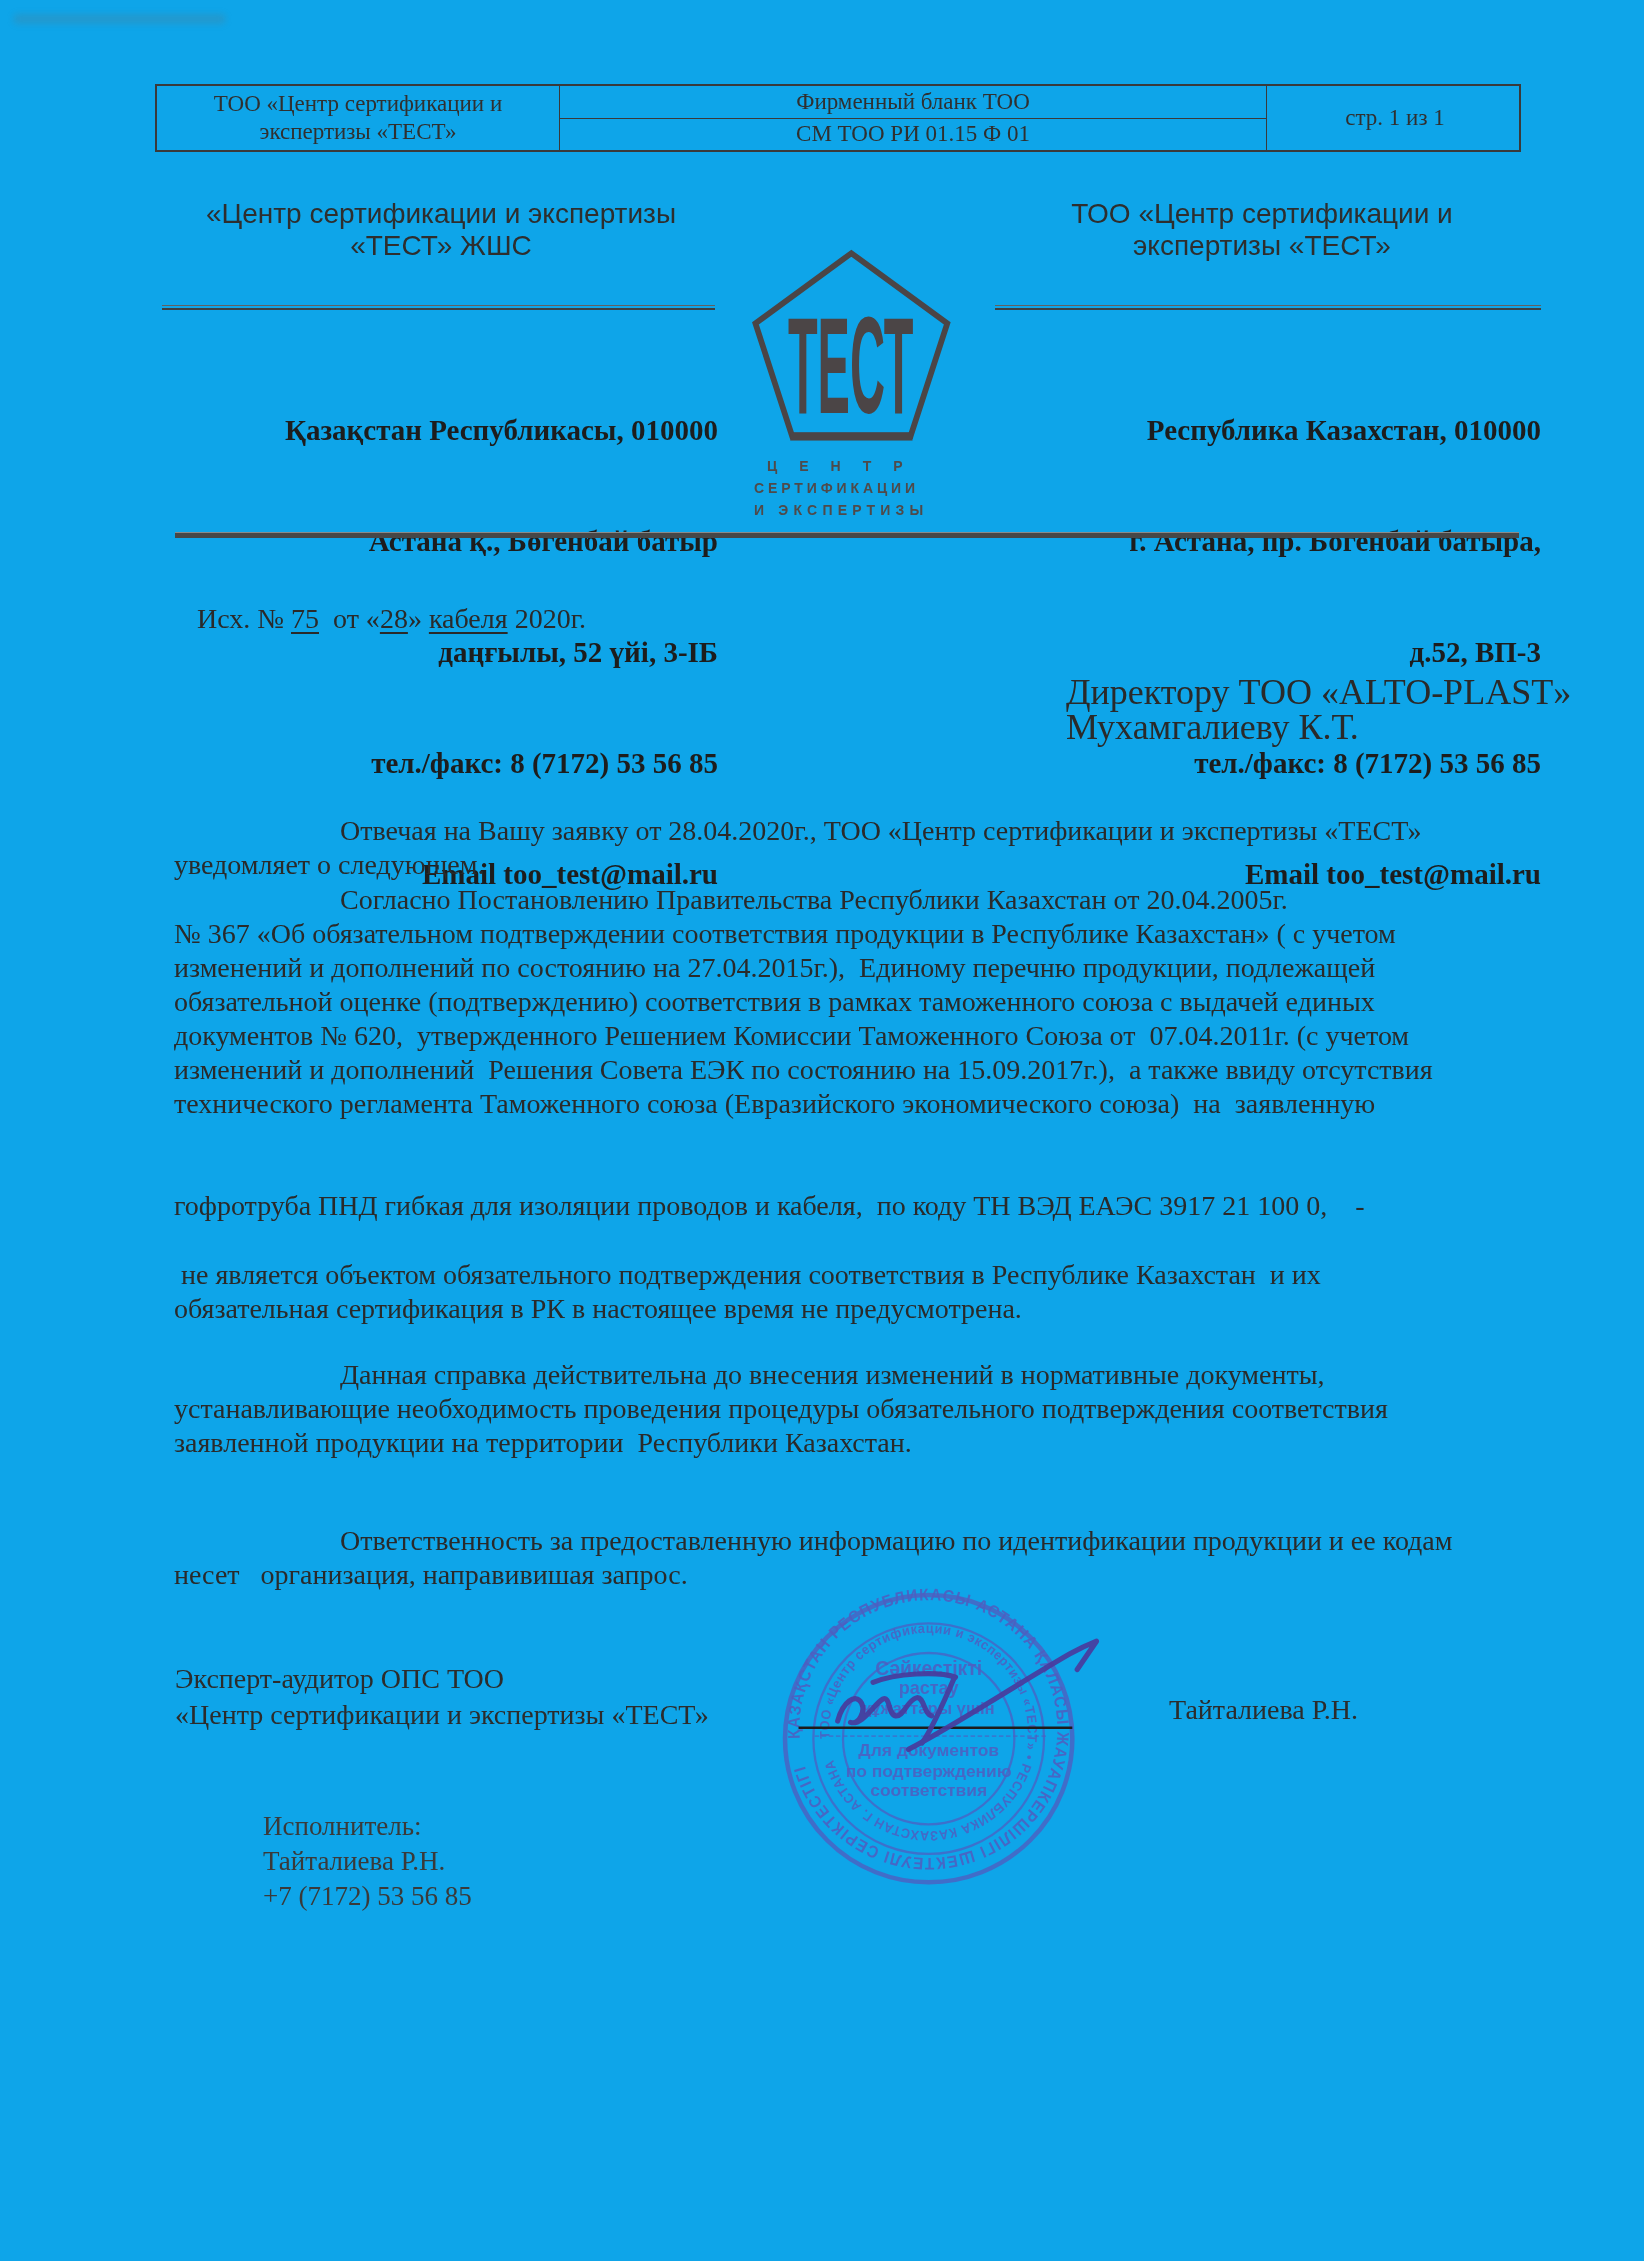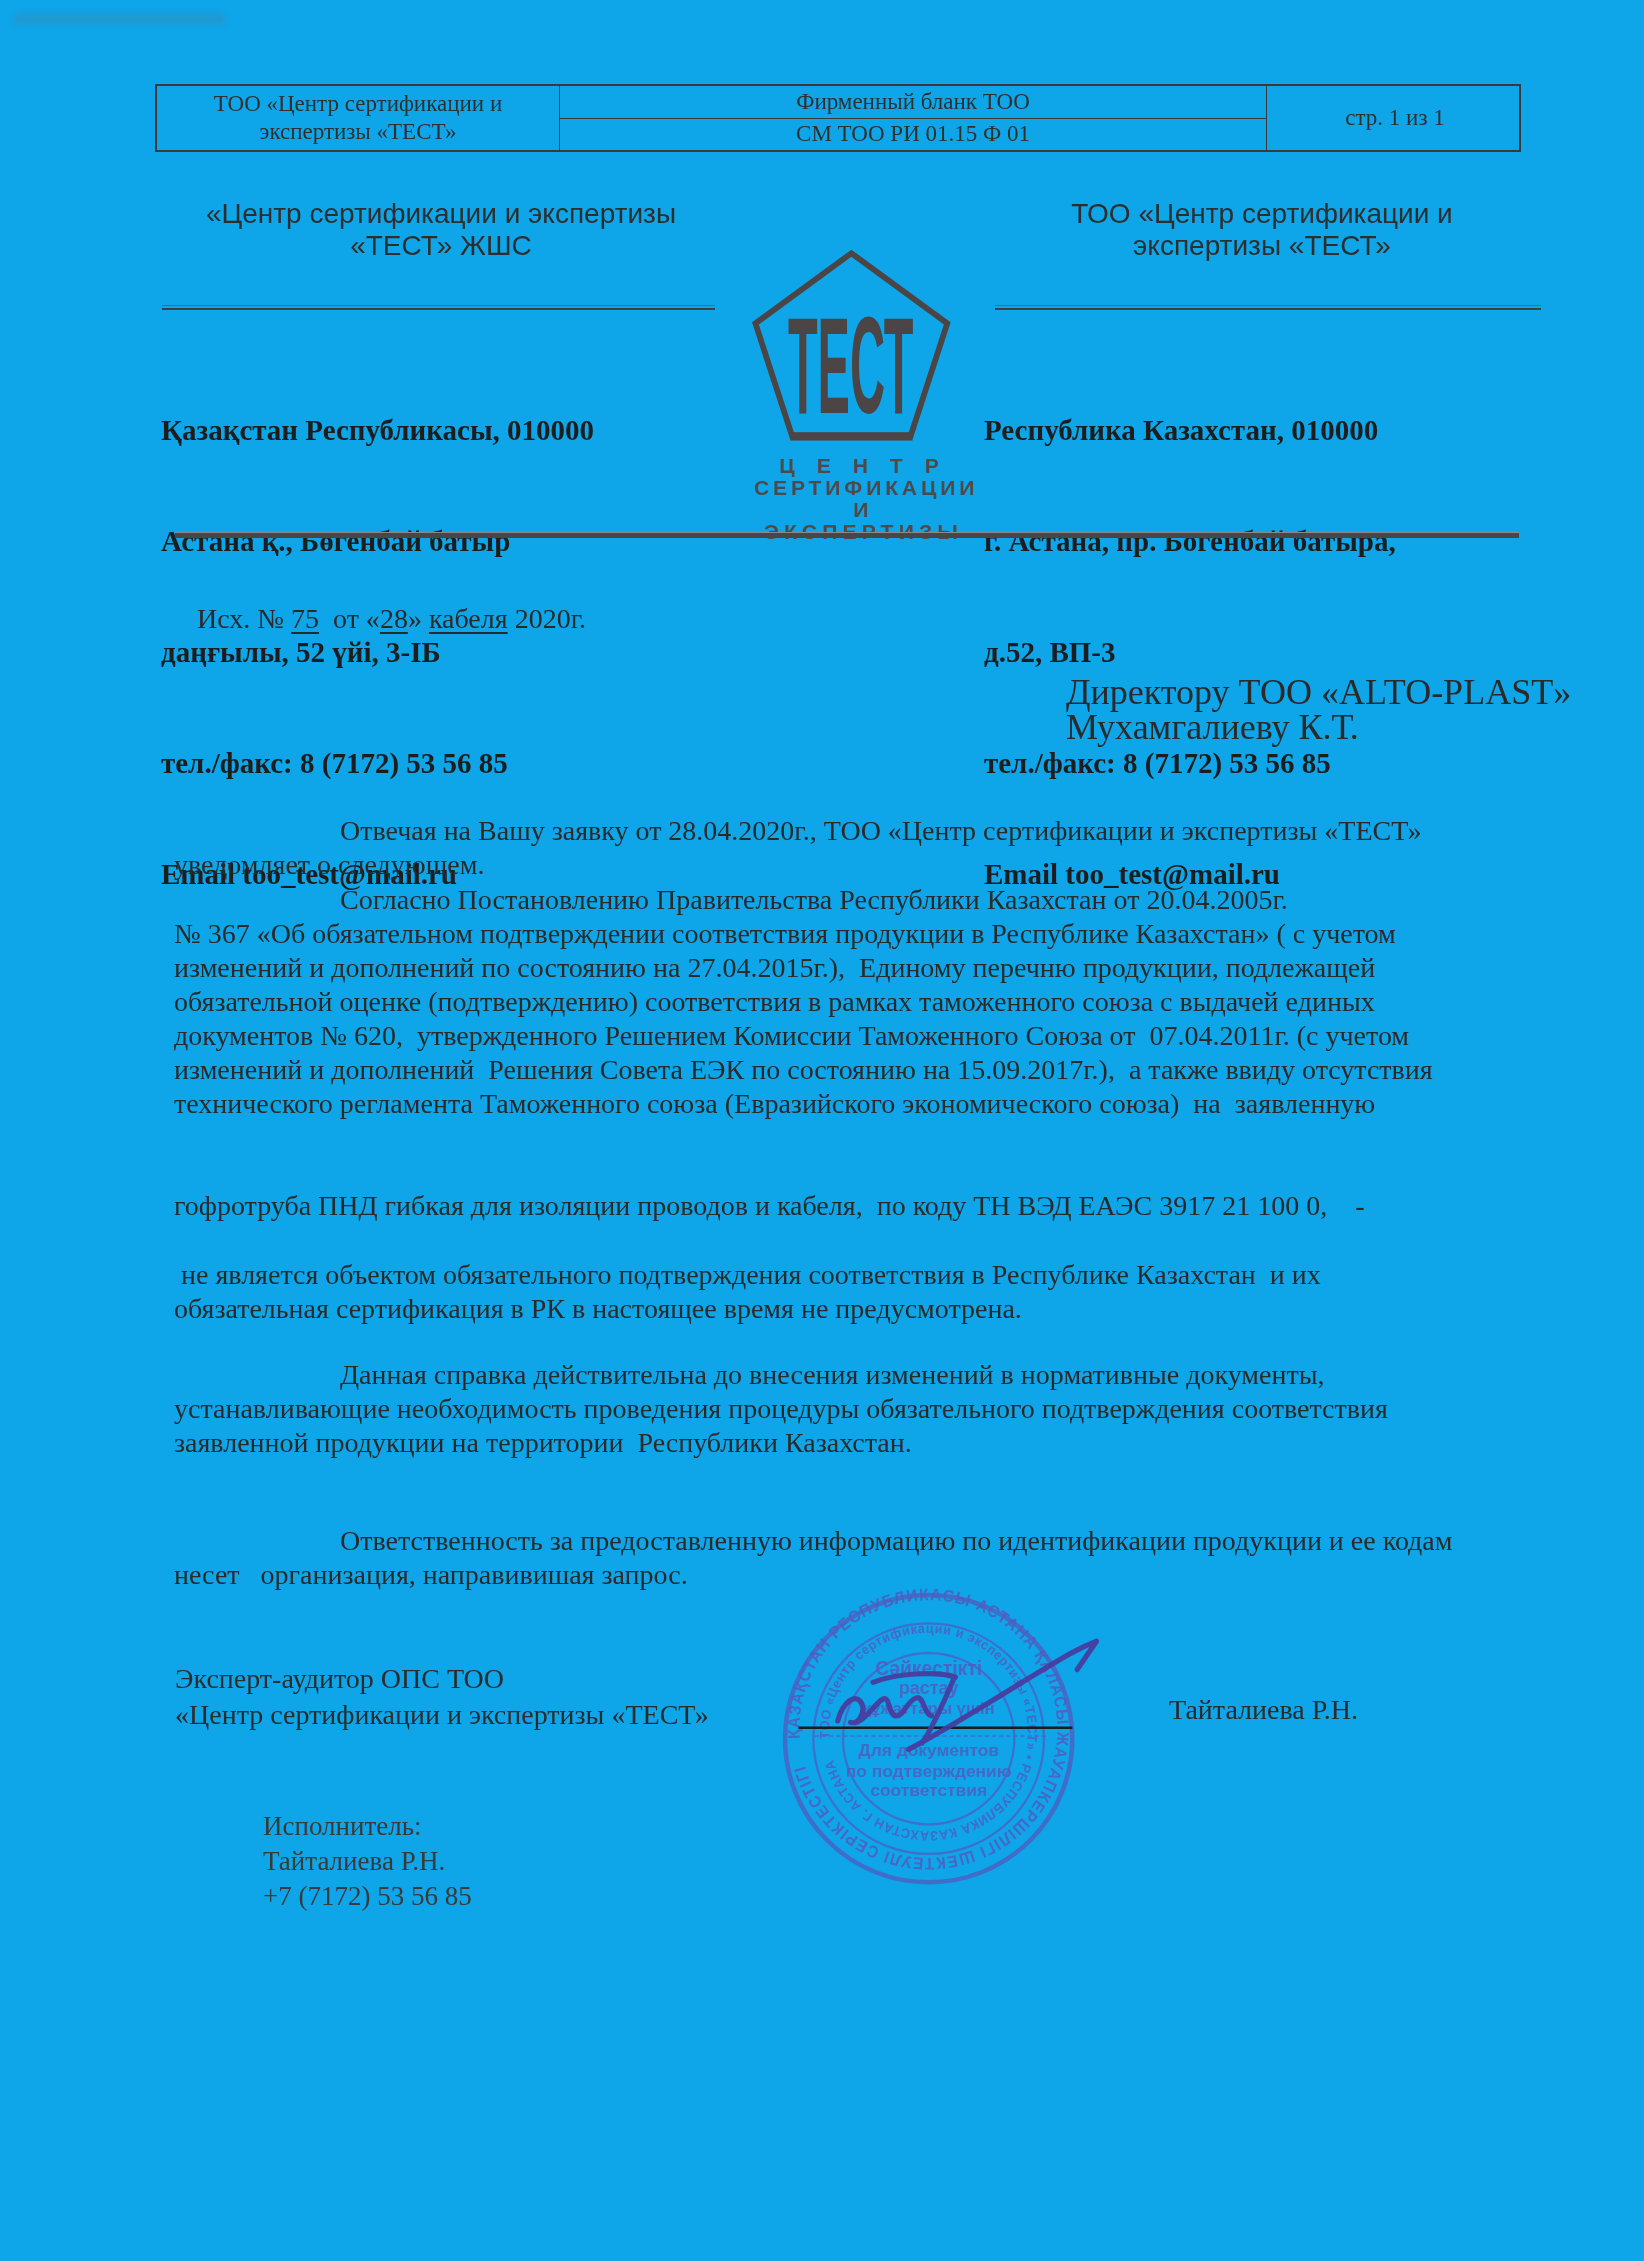--- a/index.html
+++ b/index.html
@@ -23,26 +23,26 @@
   .hc2 .row.first{border-bottom:1.9px solid #3a3a3a;}
 
   
   .title{width:560px;text-align:center;font-family:"Liberation Sans","DejaVu Sans",sans-serif;
     font-weight:400;font-size:28px;line-height:32px;color:#2e2e2e;}
   .title-left{left:161px;top:198px;}
   .title-right{left:982px;top:198px;}
   .dblrule{height:1.9px;border-top:1.9px solid #616161;border-bottom:2.6px solid #3f3f3f;}
   .rule-left{left:162px;top:305px;width:553px;}
   .rule-right{left:995px;top:305px;width:546px;}
-  .address{width:557px;text-align:left;font-weight:700;font-size:29px;line-height:37px;color:#1d1d1d;white-space:pre;}
+  .address{width:557px;text-align:right;font-weight:700;font-size:29px;line-height:37px;color:#1d1d1d;white-space:pre;}
   .addr-left{left:161px;top:338px;}
   .addr-right{left:984px;top:338px;}
   .logo-svg{left:749px;top:248px;}
-  .logo-caption{left:754px;top:455px;width:219px;text-align:center;
-    font-family:"Liberation Sans","DejaVu Sans",sans-serif;font-weight:700;font-size:21px;
+  .logo-caption{left:754px;top:455px;width:219px;text-align:left;
+    font-family:"Liberation Sans","DejaVu Sans",sans-serif;font-weight:700;font-size:14px;
     line-height:22px;color:#4f4a4a;}
   .logo-caption .c1{letter-spacing:22px;text-indent:13px;}
   .logo-caption .c2{letter-spacing:3.9px;}
   .logo-caption .c3{letter-spacing:5.2px;}
   .botrule{left:175px;top:532px;width:1344px;height:4.5px;background:#474747;border-top:0.6px solid #8a8a8a;}
 
   
   .refline{left:197px;top:603px;font-size:28px;white-space:pre;color:#2a2a2a;}
   .refline .u{text-decoration:underline;text-underline-offset:3.9px;}
   .recipient{left:1066px;top:675px;font-size:36px;line-height:35px;color:#2a2a2a;}

